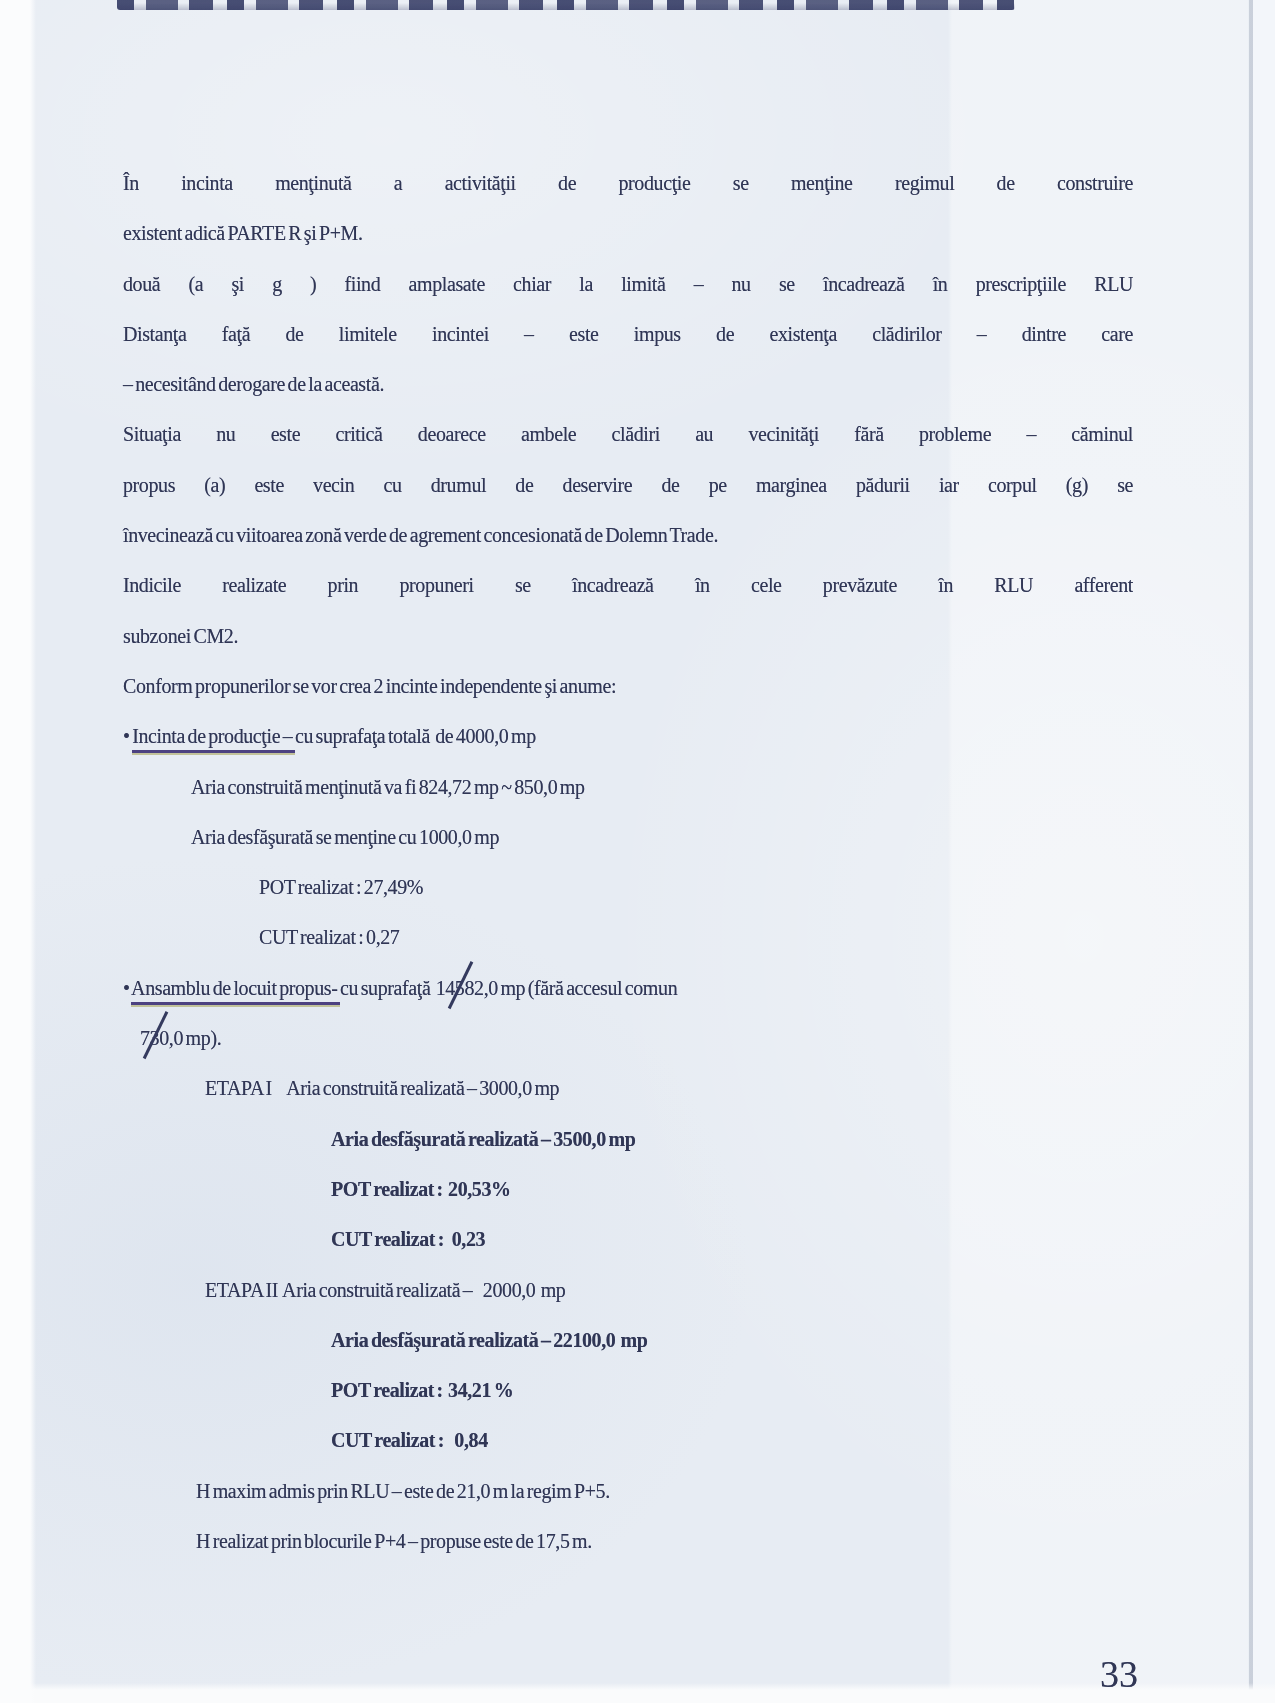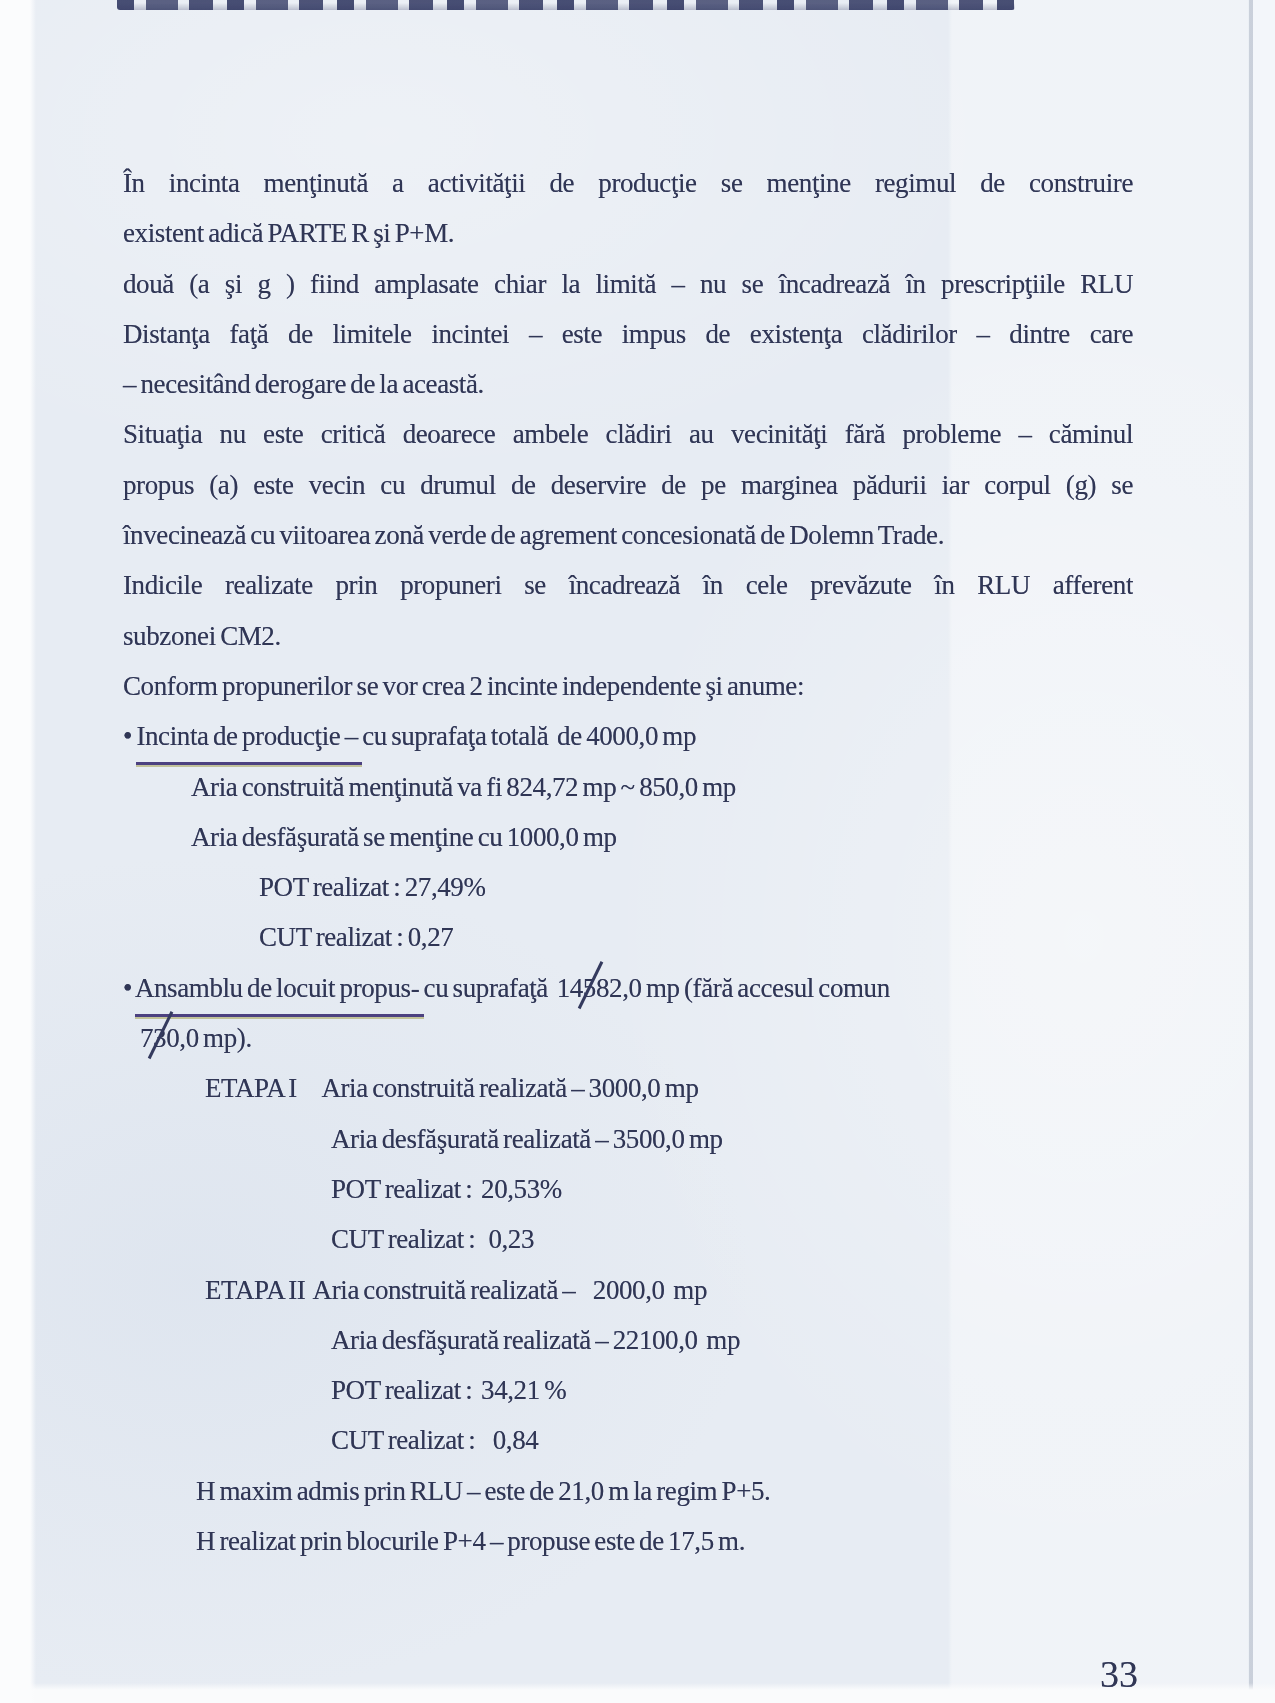--- a/index.html
+++ b/index.html
@@ -14,34 +14,34 @@
       linear-gradient(90deg,#fbfcfd 0 30px,rgba(251,252,253,0) 36px),
       linear-gradient(0deg,#fafbfc 0 13px,rgba(250,251,252,0) 20px),
       linear-gradient(90deg,rgba(0,0,0,0) 0 1249px,rgba(125,135,155,.28) 1249px 1253px,#f3f6fa 1253px),
       linear-gradient(90deg,rgba(255,255,255,0) 0 948px,rgba(255,255,255,.38) 952px 1248px,rgba(255,255,255,0) 1249px),
       radial-gradient(900px 500px at 30% 8%,rgba(255,255,255,.28),transparent 70%),
       radial-gradient(700px 900px at 85% 55%,rgba(255,255,255,.30),transparent 70%),
       radial-gradient(800px 600px at 15% 75%,rgba(203,214,230,.30),transparent 70%);
   }
   .content{
     position:absolute;left:123px;top:158px;width:1010px;
-    font-size:27px;line-height:50.3px;
+    font-size:20px;line-height:50.3px;
     letter-spacing:-0.4px;word-spacing:-2px;
     text-shadow:0 0 .6px rgba(44,52,94,.55);
   }
   .line{white-space:pre-wrap;}
   .just{text-align:justify;text-align-last:justify;white-space:normal;overflow:hidden;max-height:51px;}
   .ind-i0{padding-left:17px;}
   .ind-i1{padding-left:68px;}
   .ind-i2{padding-left:136px;}
   .ind-et{padding-left:82px;}
-  .ind-i3{padding-left:208px;}
+  .ind-i3{padding-left:208px;font-weight:bold;}
   .ind-h{padding-left:73px;}
   .u{
-    padding-bottom:11px;
+    padding-bottom:3px;
     border-bottom:3px solid #4c4180;
     box-shadow:0 2px 0 rgba(164,160,80,.55);
   }
   .s{position:relative;display:inline-block;}
   .s::after{
     content:"";position:absolute;left:46%;top:-4px;bottom:2px;width:2.5px;
     background:#343a5e;transform:rotate(26deg);
   }
   .topfrag{
     position:absolute;left:117px;top:0;width:898px;height:10px;

